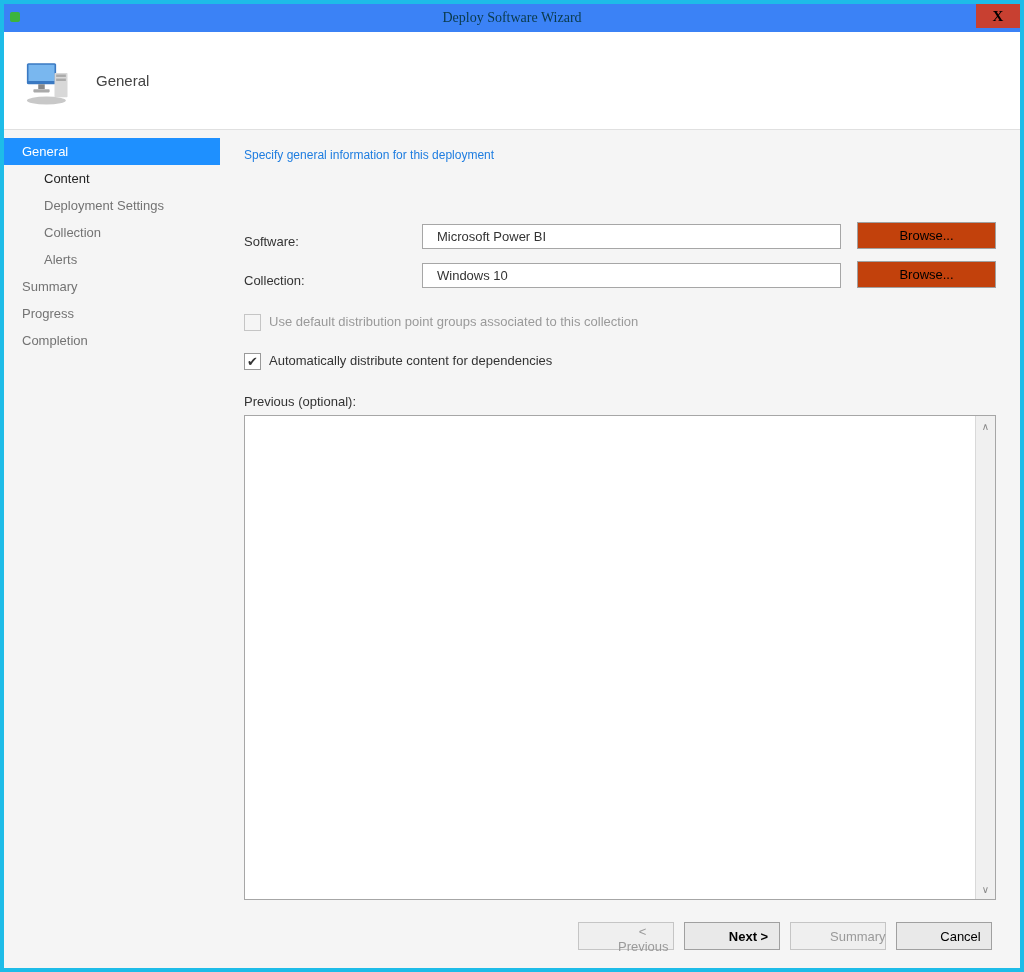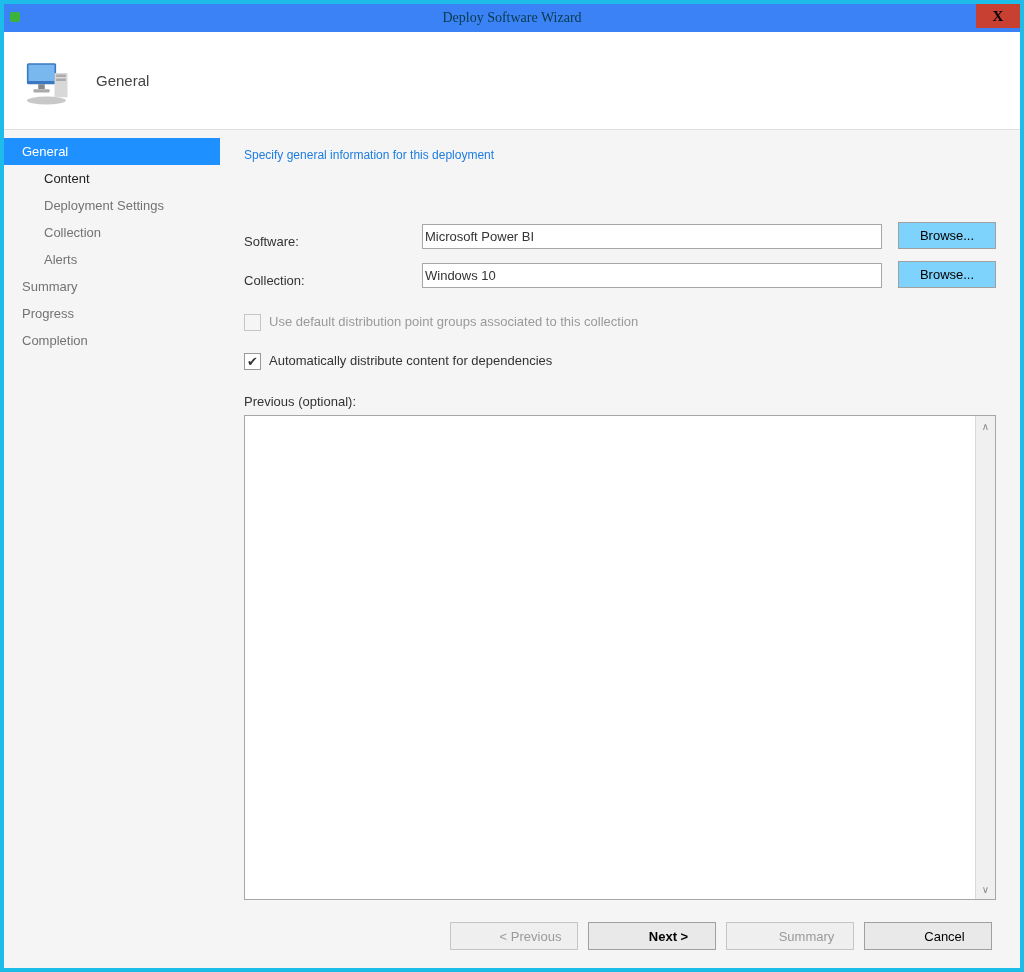--- a/index.html
+++ b/index.html
@@ -117,31 +117,31 @@
     margin-bottom: 12px;
   }
   .form-row .lbl {
     width: 178px;
     color: #333;
   }
   .form-row input[type="text"] {
     flex: 1;
     height: 25px;
     border: 1px solid #a6a6a6;
-    padding: 2px 2px;
+    padding: 2px 14px;
     font-family: inherit;
     font-size: 13px;
     background: #fff;
     color: #333;
     margin-right: 16px;
   }
   .form-row button.browse {
-    width: 98px;
+    width: 139px;
     height: 27px;
-    background: #7dd3fc;
+    background: #c2410c;
     border: 1px solid #a0a0a0;
     font-family: inherit;
     font-size: 13px;
     cursor: pointer;
   }
   .check-row {
     display: flex;
     margin: 14px 0 8px 0;
   }
   .check-row .box {
@@ -196,21 +196,21 @@
   }
   .comments-wrap .scroll .arrow.up { top: 0; }
   .comments-wrap .scroll .arrow.down { bottom: 0; }
   .footer {
     display: flex;
     justify-content: flex-end;
     gap: 10px;
     padding: 22px 4px 4px 0;
   }
   .footer button {
-    width: 128px;
+    width: 96px;
     height: 28px;
     border: 1px solid #a0a0a0;
     background: #e9e9e9;
     font-family: inherit;
     font-size: 13px;
     cursor: pointer;
     padding-left: 39px;
   }
   .footer button:disabled {
     color: #9a9a9a;

